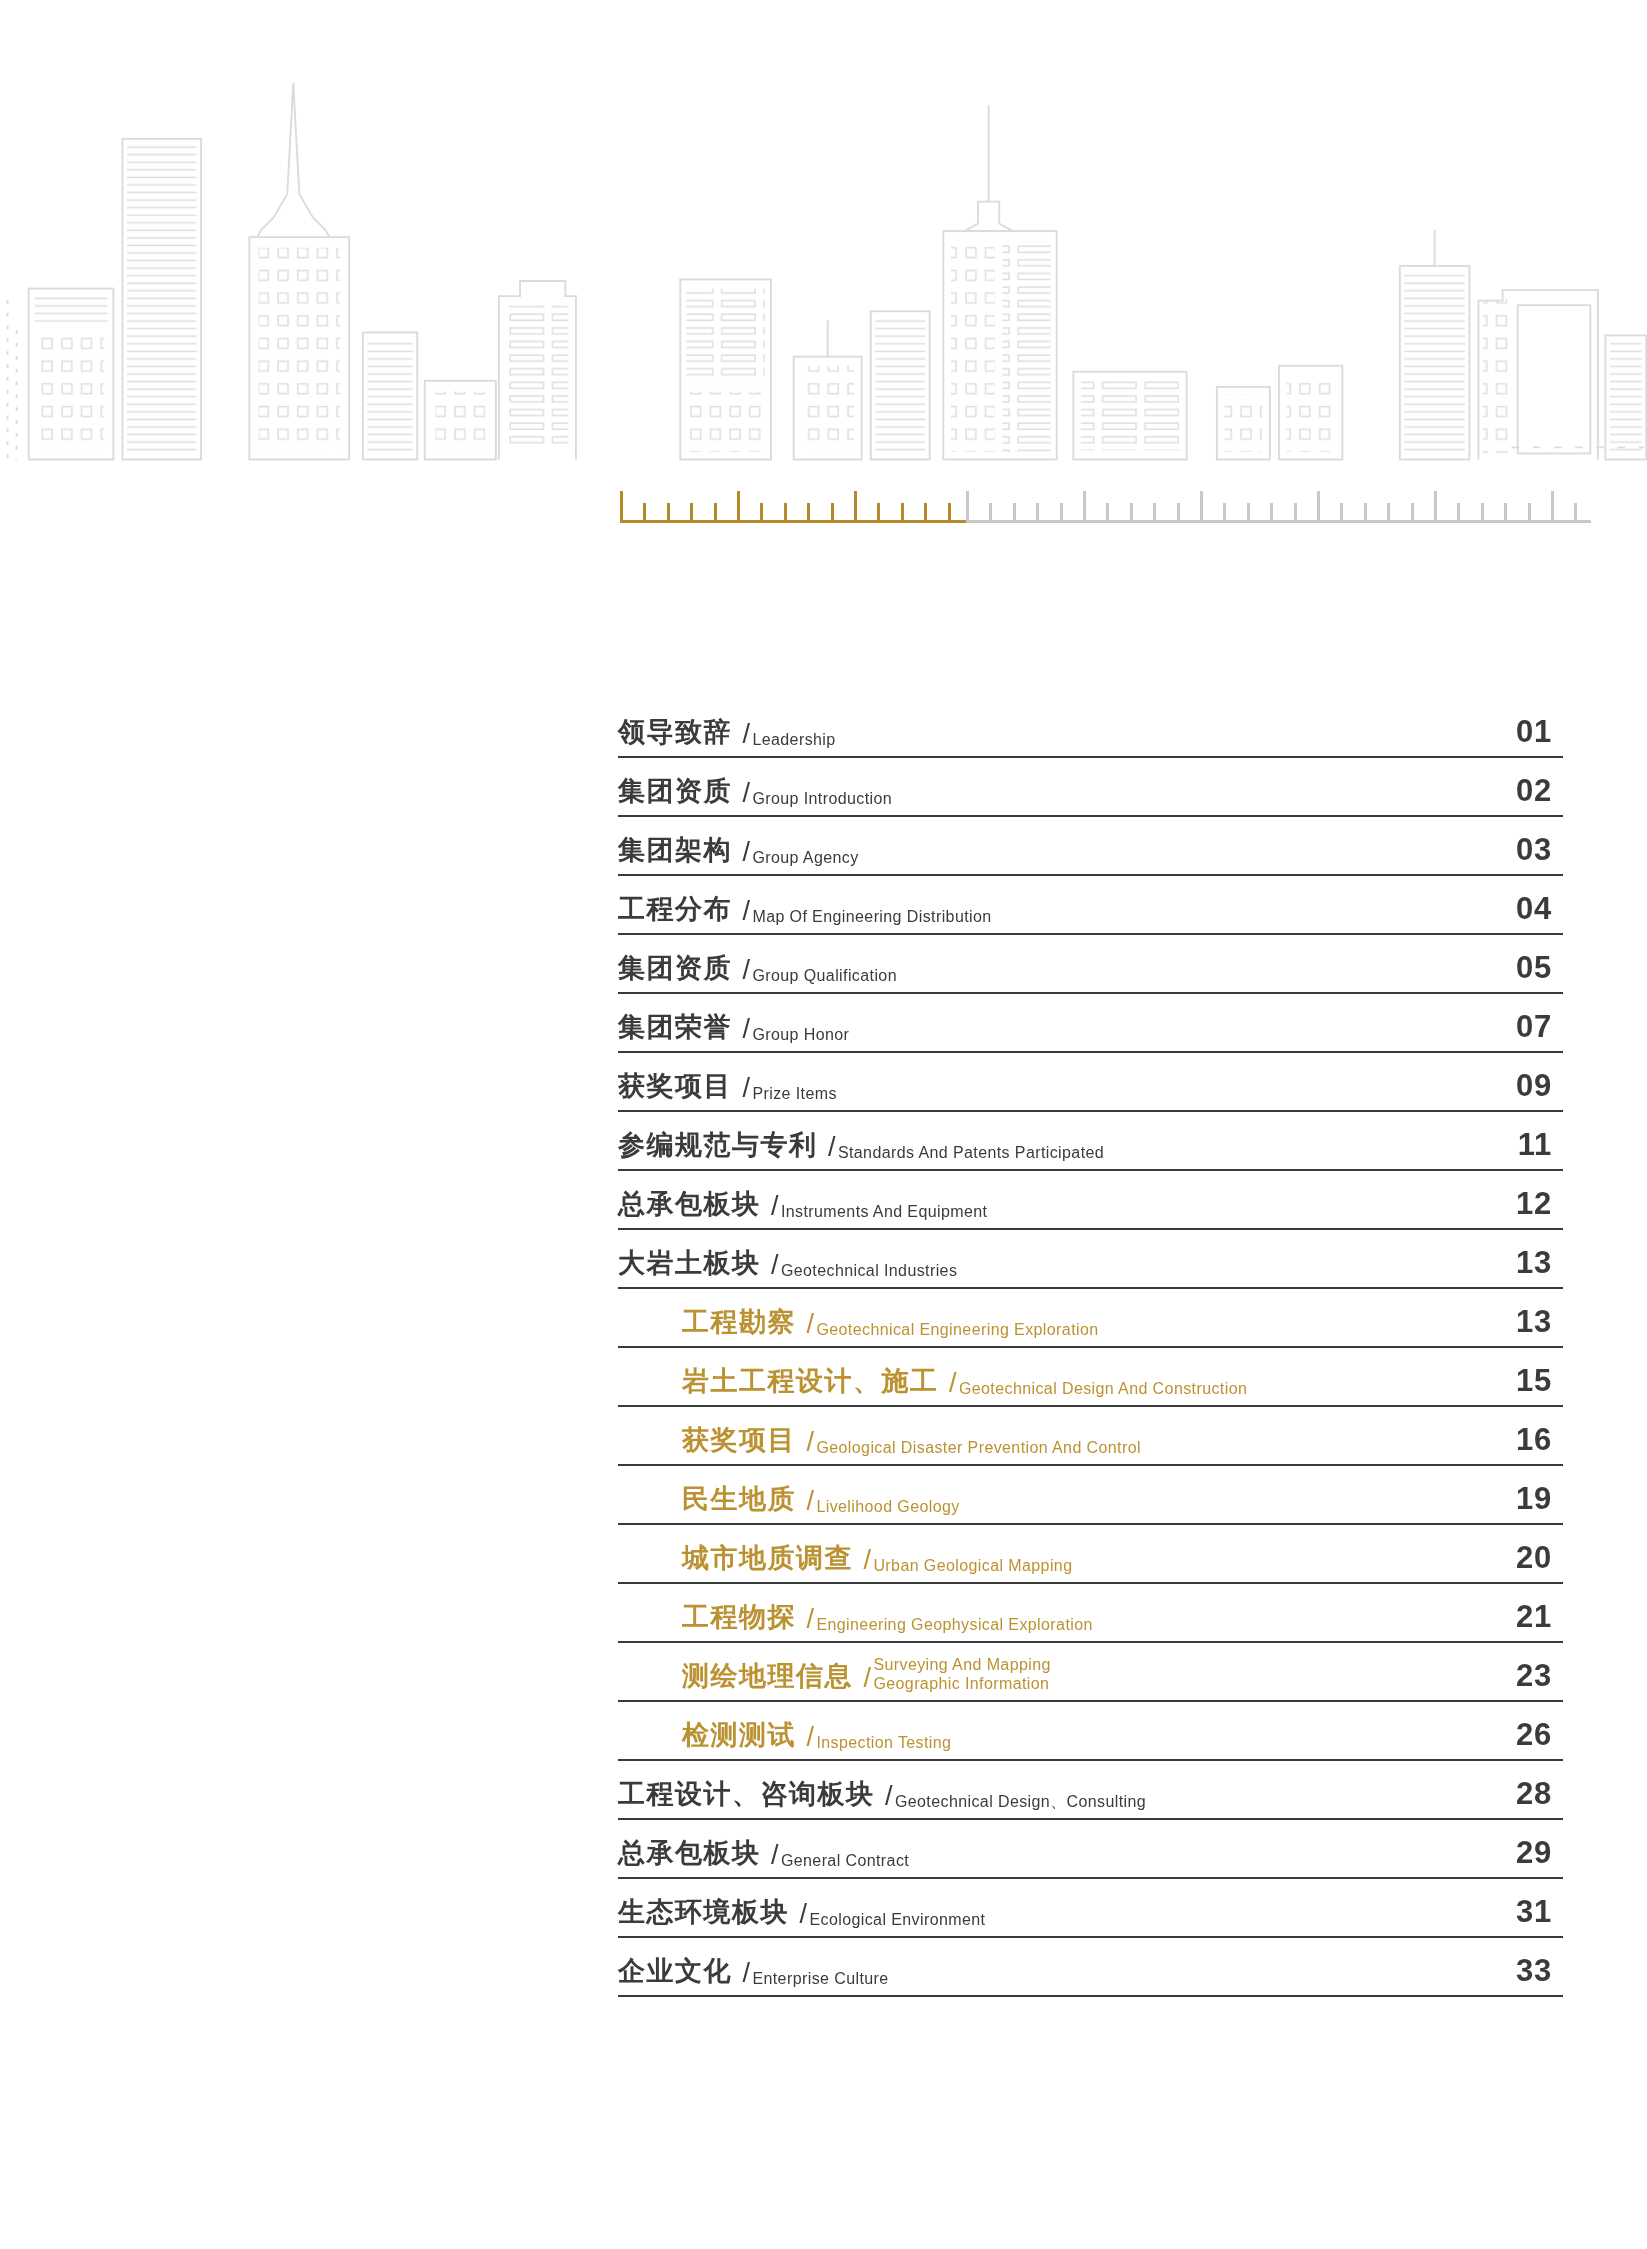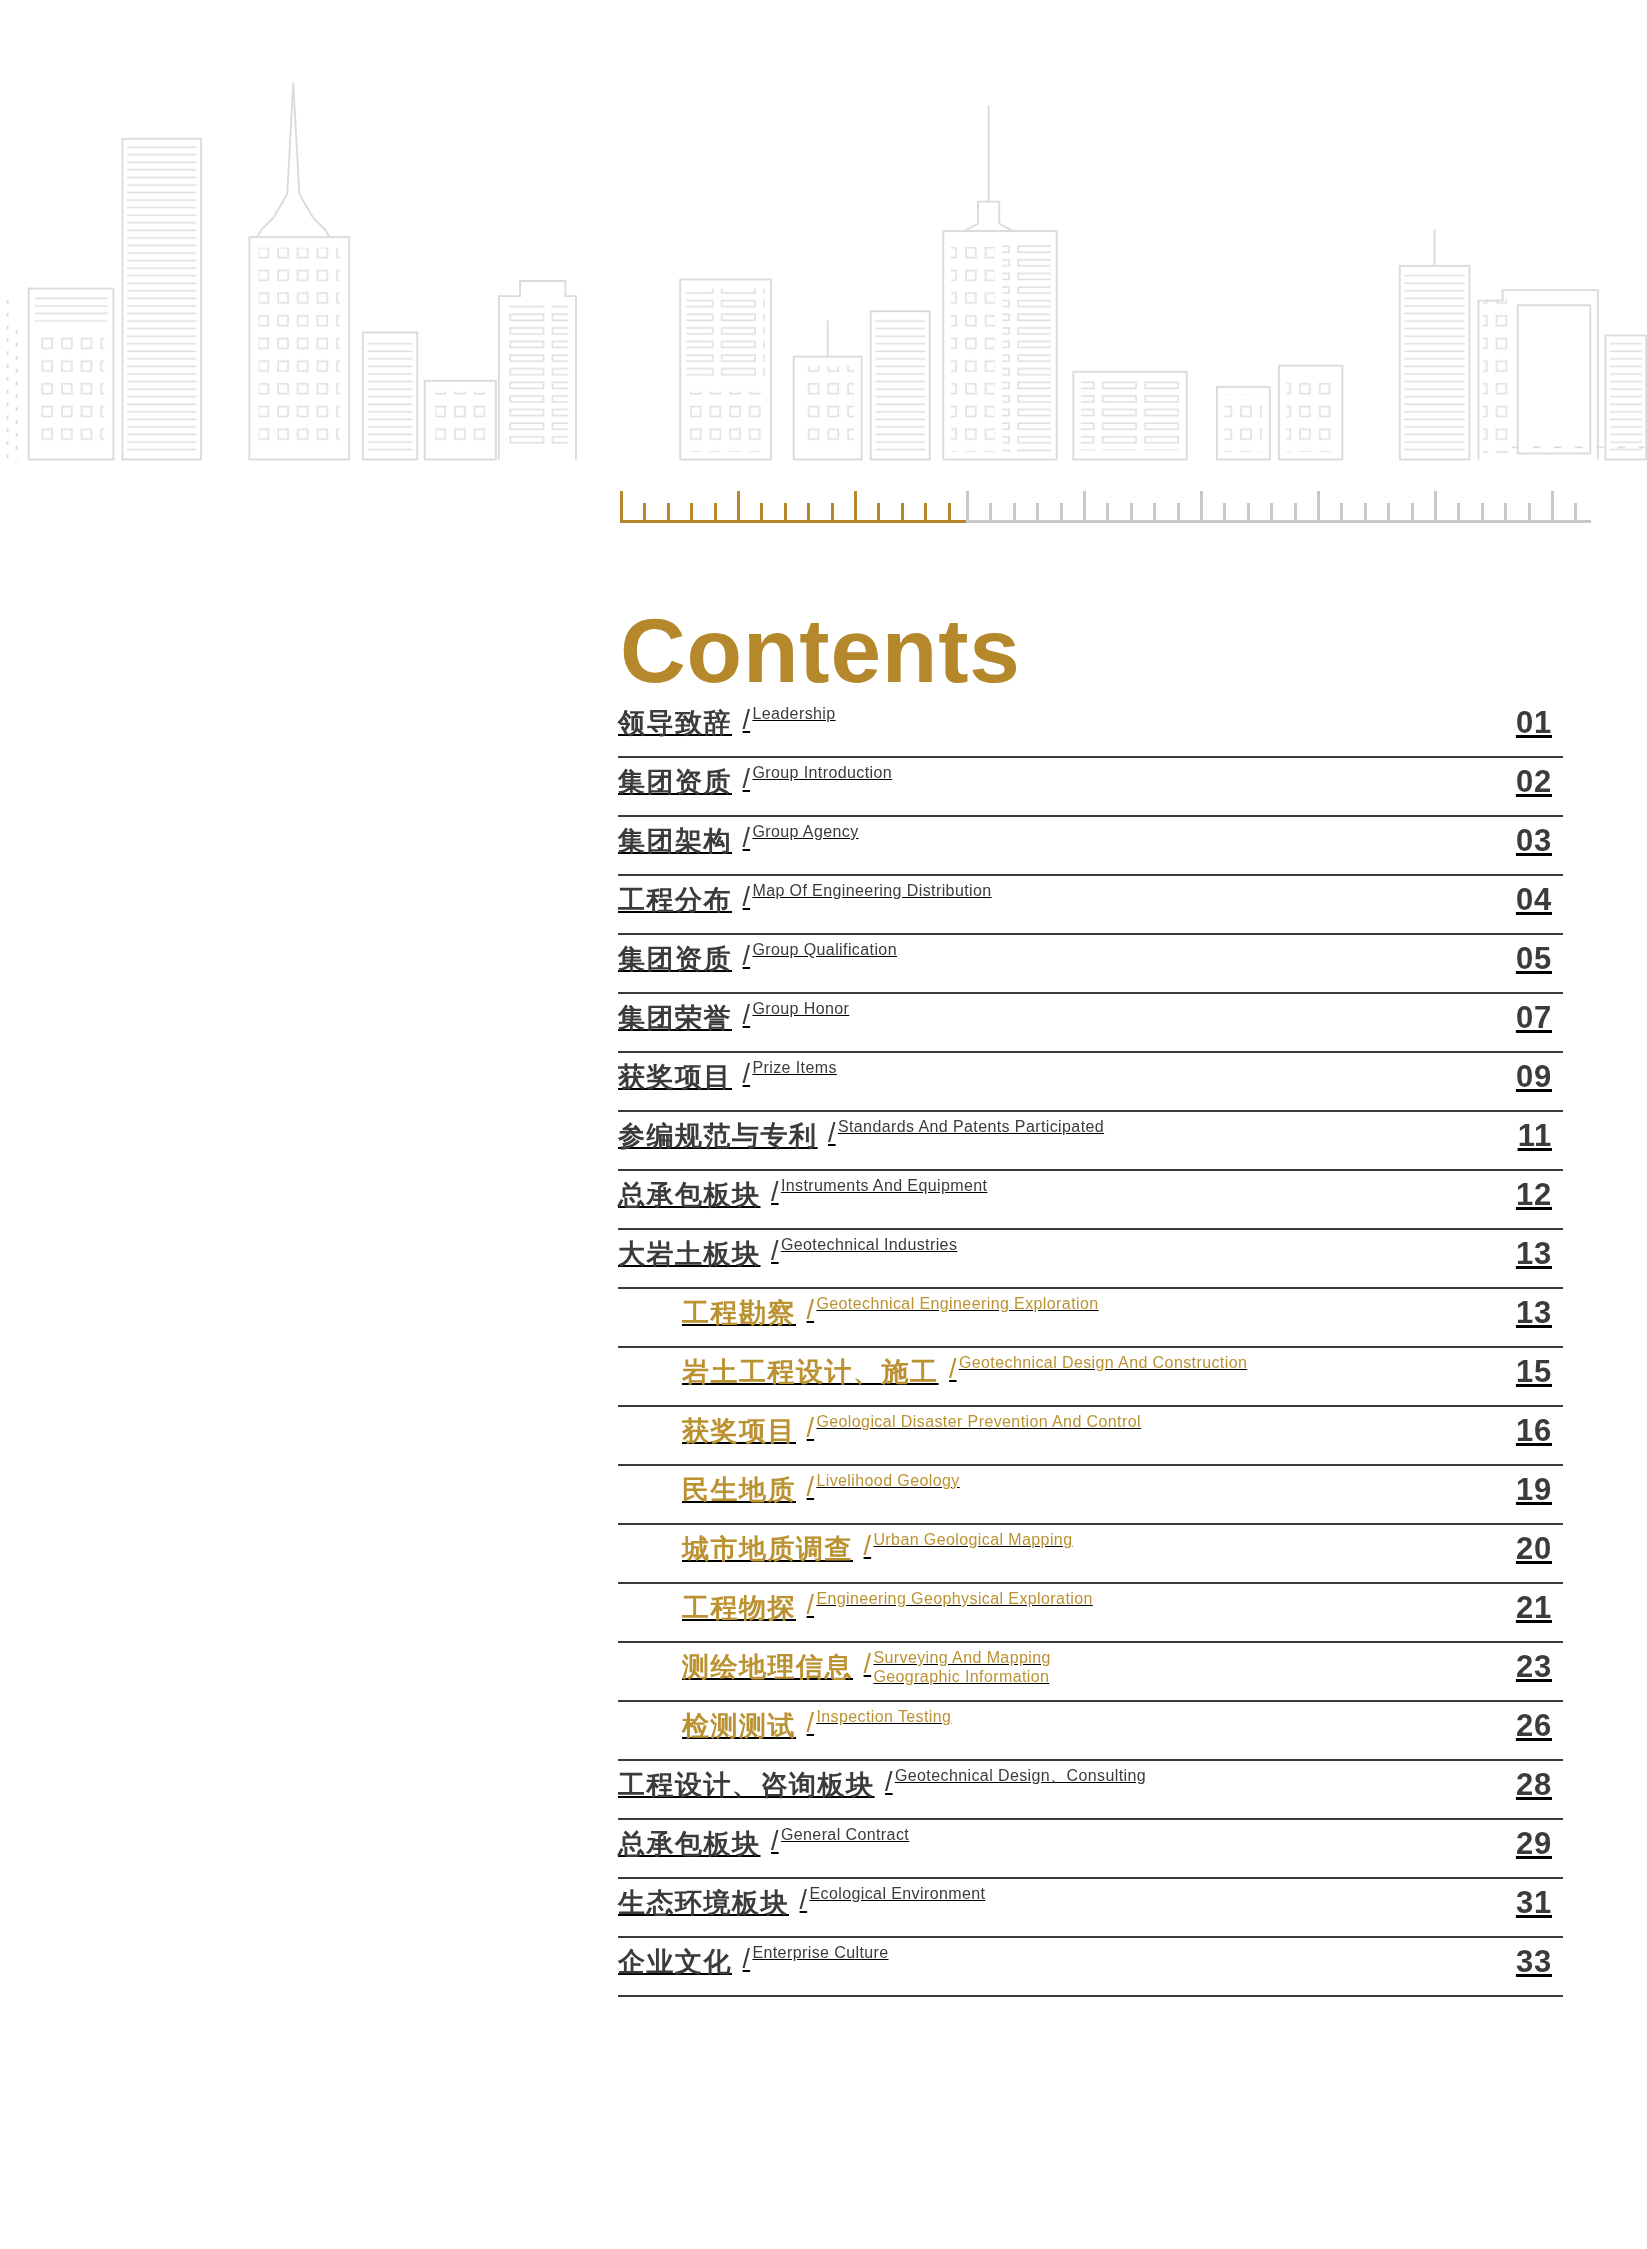--- a/index.html
+++ b/index.html
@@ -32,25 +32,24 @@
   
   .contents-title{
     position:absolute;left:620px;top:540px;
     font-size:91px;line-height:1.1;font-weight:bold;
     color:var(--accent-gold,#b5882c);letter-spacing:0.8px;
   }
 
   
   .toc{position:absolute;left:618px;top:699px;width:945px;}
   .toc-row{
-    display:flex;align-items:flex-start;
+    display:flex;align-items:flex-end;
     min-height:59px;box-sizing:border-box;
     padding:6px 0;
     border-bottom:2.3px solid var(--line-dark,#3a3a3a);
-    text-decoration:underline;
   }
   .toc-row .zh{
     font-size:27px;font-weight:bold;color:var(--text-dark,#3b3b3b);
     letter-spacing:1.5px;white-space:nowrap;
   }
   .toc-row .slash{
     font-size:27px;font-weight:normal;color:var(--text-dark,#3b3b3b);
     margin:0 2.3px 0 10.6px;
   }
   .toc-row .en{
@@ -142,21 +141,20 @@
       <rect x="2130" y="400" width="42" height="148" fill="url(#p-hl)" stroke="none"></rect>
       <line x1="2000" y1="540" x2="2175" y2="540" stroke-dasharray="10 18"></line>
     </g>
   </svg>
 
   <div class="ruler">
     <div class="ruler-seg gold"></div>
     <div class="ruler-seg gray"></div>
   </div>
 
-  <h1 class="contents-title">Contents</h1>
 
   <div class="toc">
       <div class="toc-row">
       <span class="zh">领导致辞</span>
       <span class="slash">/</span>
       <span class="en">Leadership</span>
       <span class="page-num">01</span>
     </div>
       <div class="toc-row">
       <span class="zh">集团资质</span>

